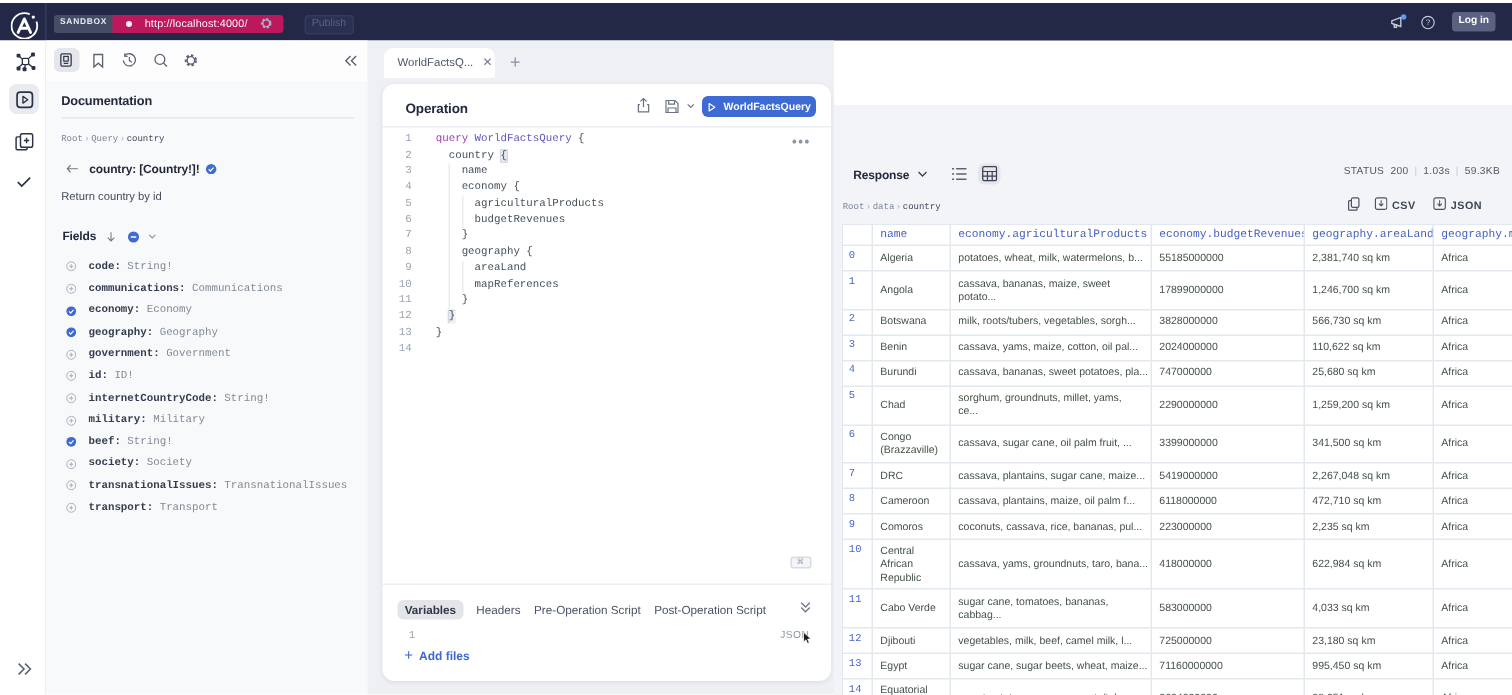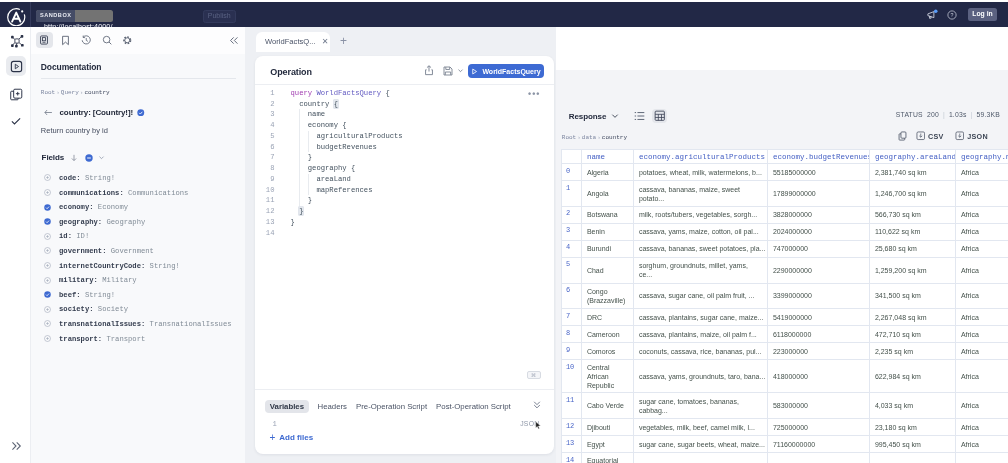--- a/index.html
+++ b/index.html
@@ -4,21 +4,21 @@
 <style>
 * { margin:0; padding:0; box-sizing:border-box; }
 html,body { width:1008px; height:463px; overflow:hidden; background:#fff;
   font-family:"Liberation Sans",sans-serif; }
 .abs { position:absolute; }
 svg { display:block; }
 
 
 #nav { position:absolute; top:2px; left:0; width:1008px; height:25px; background:#222846; }
 #nav .logoZone { position:absolute; left:0; top:0; width:31px; height:25px; border-right:1px solid #353b5c; }
-#pill { position:absolute; left:36px; top:8px; height:11.5px; background:#737373; border-radius:2.5px; display:flex; align-items:flex-start;flex-direction:column; }
+#pill { position:absolute; left:36px; top:8px; height:11.5px; background:#be185d; border-radius:2.5px; display:flex; align-items:center; }
 #pill .chip { background:#454c66; color:#e8eaf2; font-size:5.6px; font-weight:bold; letter-spacing:0.5px; height:11.5px; line-height:11.5px; padding:0 4px; border-radius:2.5px 0 0 2.5px; }
 #pill .dot { width:4px; height:4px; border-radius:50%; background:#eef0f6; margin-left:9px; }
 #pill .url { color:#f4f6fa; font-size:7.2px; margin-left:8px; letter-spacing:0.1px; }
 #pill .gear { margin:0 7px 0 8px; }
 #publish { position:absolute; left:202.5px; top:8px; width:33.5px; height:12.5px; background:#2a3051; border:1px solid #333a5c; border-radius:2.5px; color:#596182; font-size:7px; text-align:center; line-height:10.5px; }
 #navright { position:absolute; right:11px; top:0; height:25px; display:flex; align-items:center; }
 #login { width:29px; height:12.5px; background:#5b6180; border-radius:2.5px; color:#fff; font-size:6.8px; font-weight:bold; text-align:center; line-height:12.5px; }
 
 
 #sidebar { position:absolute; left:0; top:27px; width:31px; height:436px; background:#fff; border-right:1px solid #eceef2; }
@@ -253,30 +253,30 @@
           <path d="M4 7.2 6.2 9.4 10 5.2" fill="none" stroke="#fff" stroke-width="1.6"></path>
         </svg>
         <span class="fn">geography:</span>
         <span class="ft">&nbsp;Geography</span>
       </div>
       <div class="frow">
         <svg class="ic" viewBox="0 0 14 14">
           <circle cx="7" cy="7" r="6" fill="none" stroke="#9aa3b3" stroke-width="1.1"></circle>
           <path d="M7 4.2 V9.8 M4.2 7 H9.8" stroke="#9aa3b3" stroke-width="1.1"></path>
         </svg>
+        <span class="fn">government:</span>
+        <span class="ft">&nbsp;Government</span>
+      </div>
+      <div class="frow">
+        <svg class="ic" viewBox="0 0 14 14">
+          <circle cx="7" cy="7" r="6" fill="none" stroke="#9aa3b3" stroke-width="1.1"></circle>
+          <path d="M7 4.2 V9.8 M4.2 7 H9.8" stroke="#9aa3b3" stroke-width="1.1"></path>
+        </svg>
         <span class="fn">id:</span>
         <span class="ft">&nbsp;ID!</span>
-      </div>
-      <div class="frow">
-        <svg class="ic" viewBox="0 0 14 14">
-          <circle cx="7" cy="7" r="6" fill="none" stroke="#9aa3b3" stroke-width="1.1"></circle>
-          <path d="M7 4.2 V9.8 M4.2 7 H9.8" stroke="#9aa3b3" stroke-width="1.1"></path>
-        </svg>
-        <span class="fn">government:</span>
-        <span class="ft">&nbsp;Government</span>
       </div>
       <div class="frow">
         <svg class="ic" viewBox="0 0 14 14">
           <circle cx="7" cy="7" r="6" fill="none" stroke="#9aa3b3" stroke-width="1.1"></circle>
           <path d="M7 4.2 V9.8 M4.2 7 H9.8" stroke="#9aa3b3" stroke-width="1.1"></path>
         </svg>
         <span class="fn">internetCountryCode:</span>
         <span class="ft">&nbsp;String!</span>
       </div>
       <div class="frow">

